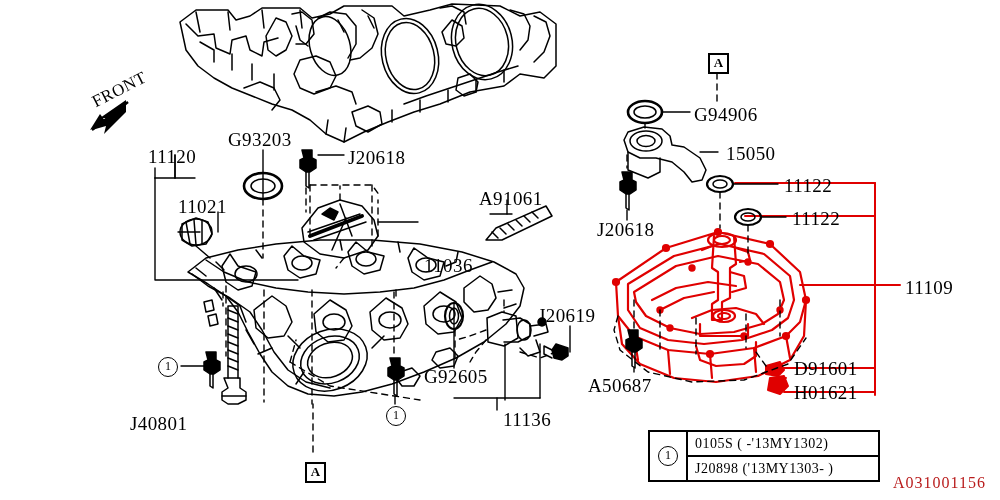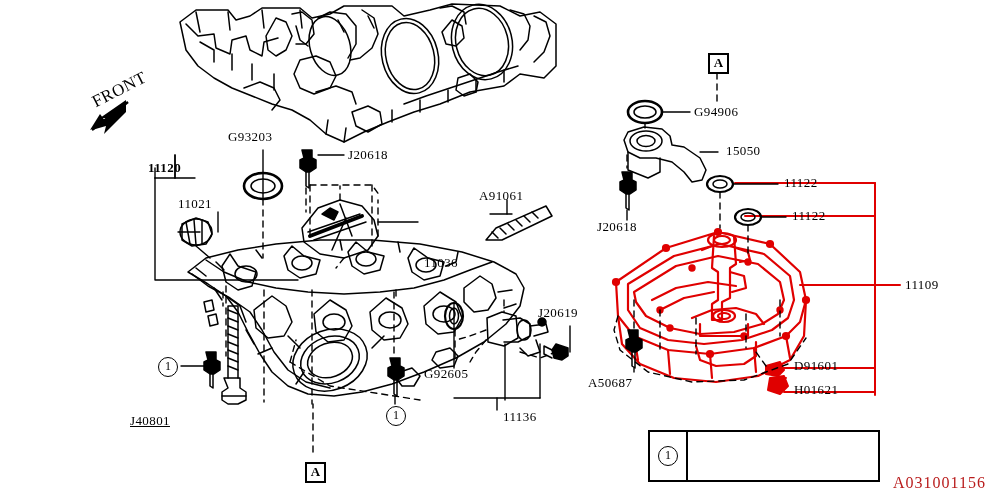--- a/index.html
+++ b/index.html
@@ -1,21 +1,21 @@
 <!DOCTYPE html>
 <html><head>
 <meta charset="utf-8">
 <style>
   html,body{margin:0;padding:0;background:#ffffff;}
   body{width:1000px;height:500px;overflow:hidden;
        font-family:"Liberation Sans", sans-serif;}
   #root{position:relative;width:1000px;height:500px;background:#fff;}
   svg#dg{position:absolute;left:0;top:0;width:1000px;height:500px;}
   .lbl{position:absolute;font-family:"Liberation Serif", serif;
-       font-size:13px;color:#000;white-space:nowrap;letter-spacing:.4px;}
+       font-size:19px;color:#000;white-space:nowrap;letter-spacing:.4px;}
   .code{position:absolute;font-family:"Liberation Serif", serif;
         font-size:16px;color:#b91c1c;letter-spacing:1px;white-space:nowrap;}
   .boxA{position:absolute;width:17px;height:17px;border:2px solid #000;
         background:#fff;font-family:"Liberation Serif", serif;font-size:13px;
         font-weight:bold;line-height:15px;text-align:center;color:#000;}
   .circ1{position:absolute;width:18px;height:18px;border:1.6px solid #000;
          border-radius:50%;background:#fff;font-family:"Liberation Serif",serif;
          font-size:12px;line-height:17px;text-align:center;color:#000;}
   .front{position:absolute;font-family:"Liberation Serif", serif;font-size:17px;
          color:#000;transform:rotate(-27deg);transform-origin:left bottom;
@@ -343,30 +343,30 @@
 </svg>
 
 <div class="front" style="left:98px; top:92px;">FRONT</div>
 
 <svg style="position:absolute;left:84px;top:96px;width:46px;height:40px;">
   <path d="M42 4 L16 22 L24 22 L8 34 L22 30 L20 38 L42 16 Z" fill="#000"></path>
   <path d="M8 34 L26 20 L44 6" stroke="#000" stroke-width="2.4" fill="none"></path>
   <path d="M6 34 L22 26 L16 18 Z" fill="#000"></path>
 </svg>
 
-<div class="lbl" style="left:148px; top:160px;font-weight:bold;">11120</div>
+<div class="lbl" style="left:148px; top:146px;">11120</div>
 <div class="lbl" style="left:178px; top:196px;">11021</div>
 <div class="lbl" style="left:228px; top:129px;">G93203</div>
 <div class="lbl" style="left:348px; top:147px;">J20618</div>
 <div class="lbl" style="left:424px; top:211px;margin-top:44px;">11036</div>
 <div class="lbl" style="left:479px; top:188px;">A91061</div>
 <div class="lbl" style="left:538px; top:305px;">J20619</div>
 <div class="lbl" style="left:424px; top:366px;">G92605</div>
 <div class="lbl" style="left:455px; top:409px;margin-left:48px;">11136</div>
-<div class="lbl" style="left:130px; top:413px;text-decoration:underline;">J40801</div>
+<div class="lbl" style="left:130px; top:413px;">J40801</div>
 
 <div class="lbl" style="left:694px; top:104px;">G94906</div>
 <div class="lbl" style="left:726px; top:143px;">15050</div>
 <div class="lbl" style="left:597px; top:219px;">J20618</div>
 <div class="lbl" style="left:784px; top:175px;">11122</div>
 <div class="lbl" style="left:792px; top:208px;">11122</div>
 <div class="lbl" style="left:905px; top:277px;">11109</div>
 <div class="lbl" style="left:588px; top:375px;">A50687</div>
 <div class="lbl" style="left:794px; top:358px;text-align:center;">D91601</div>
 <div class="lbl" style="left:794px; top:382px;">H01621</div>
@@ -374,17 +374,21 @@
 <div class="boxA" style="left:708px; top:53px;">A</div>
 <div class="boxA" style="left:305px; top:462px;">A</div>
 
 <div class="circ1" style="left:158px; top:357px;">1</div>
 <div class="circ1" style="left:386px; top:406px;">1</div>
 
 <div id="legend">
   <div class="lcirc">
     <div class="circ1" style="position:relative;left:0;top:0;">1</div>
   </div>
+  <div class="lrows">
+    <div class="lrow top">0105S  ( -'13MY1302)</div>
+    <div class="lrow">J20898 ('13MY1303- )</div>
+  </div>
 </div>
 
 <div class="code" style="left:893px; top:474px;">A031001156</div>
 
 </div>
 
 </body></html>

